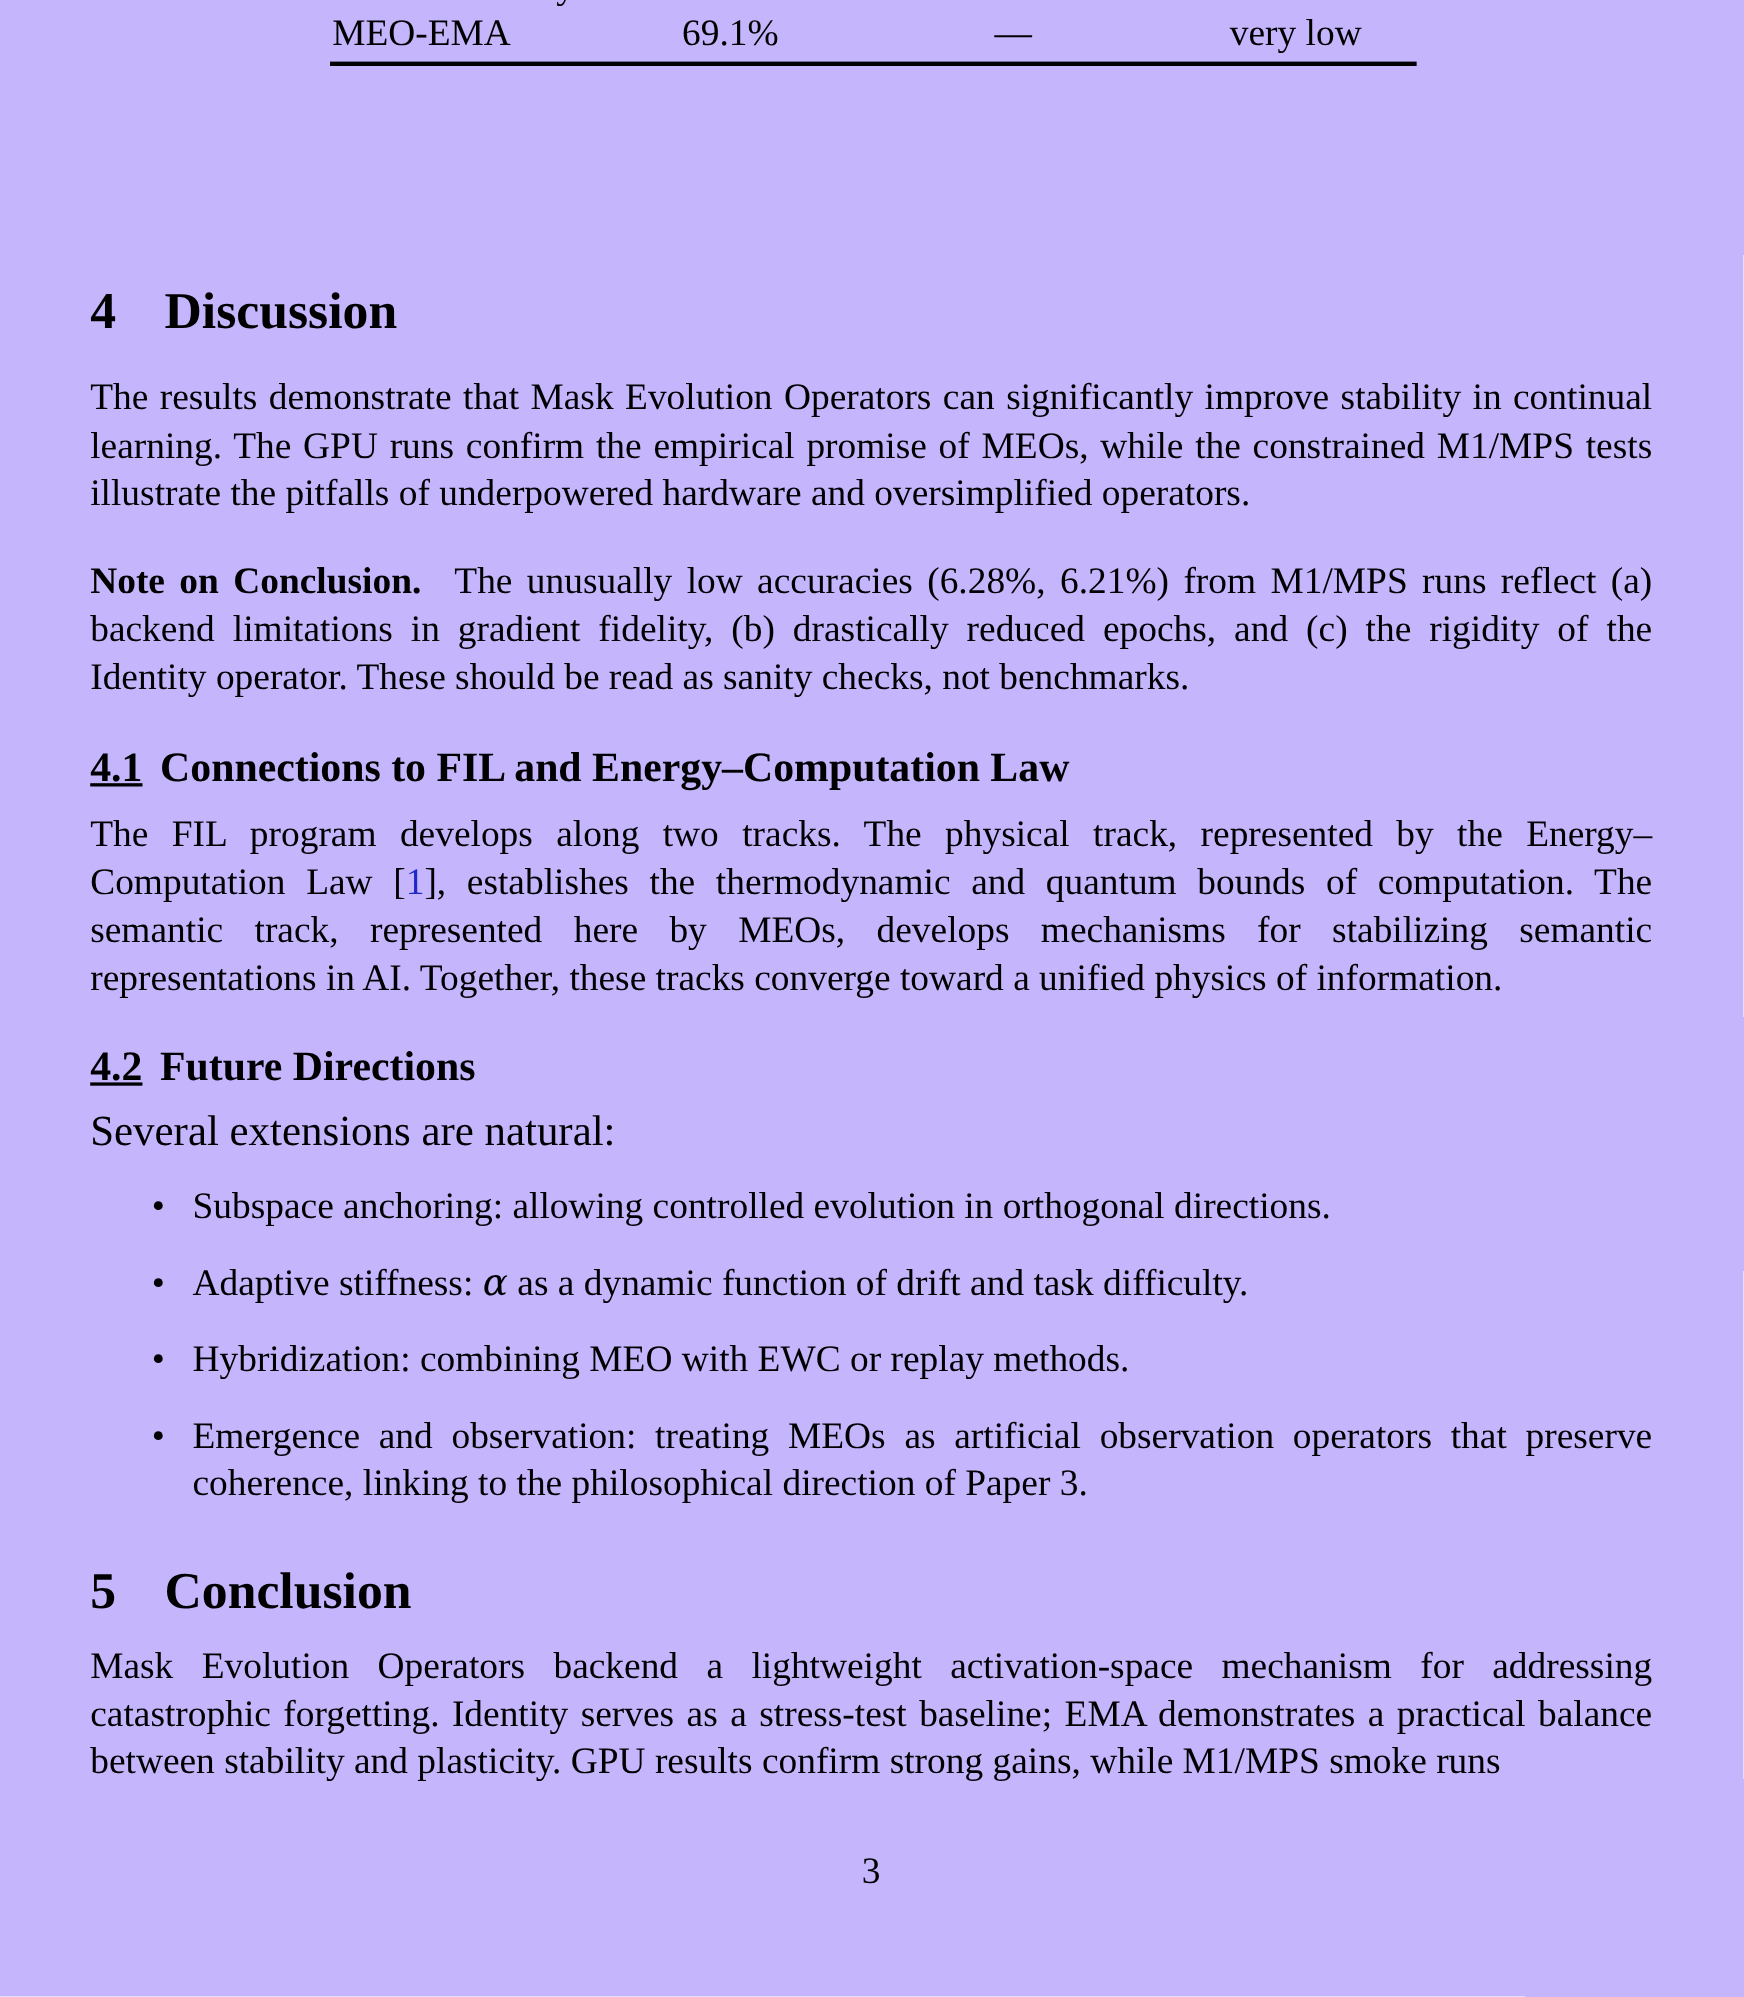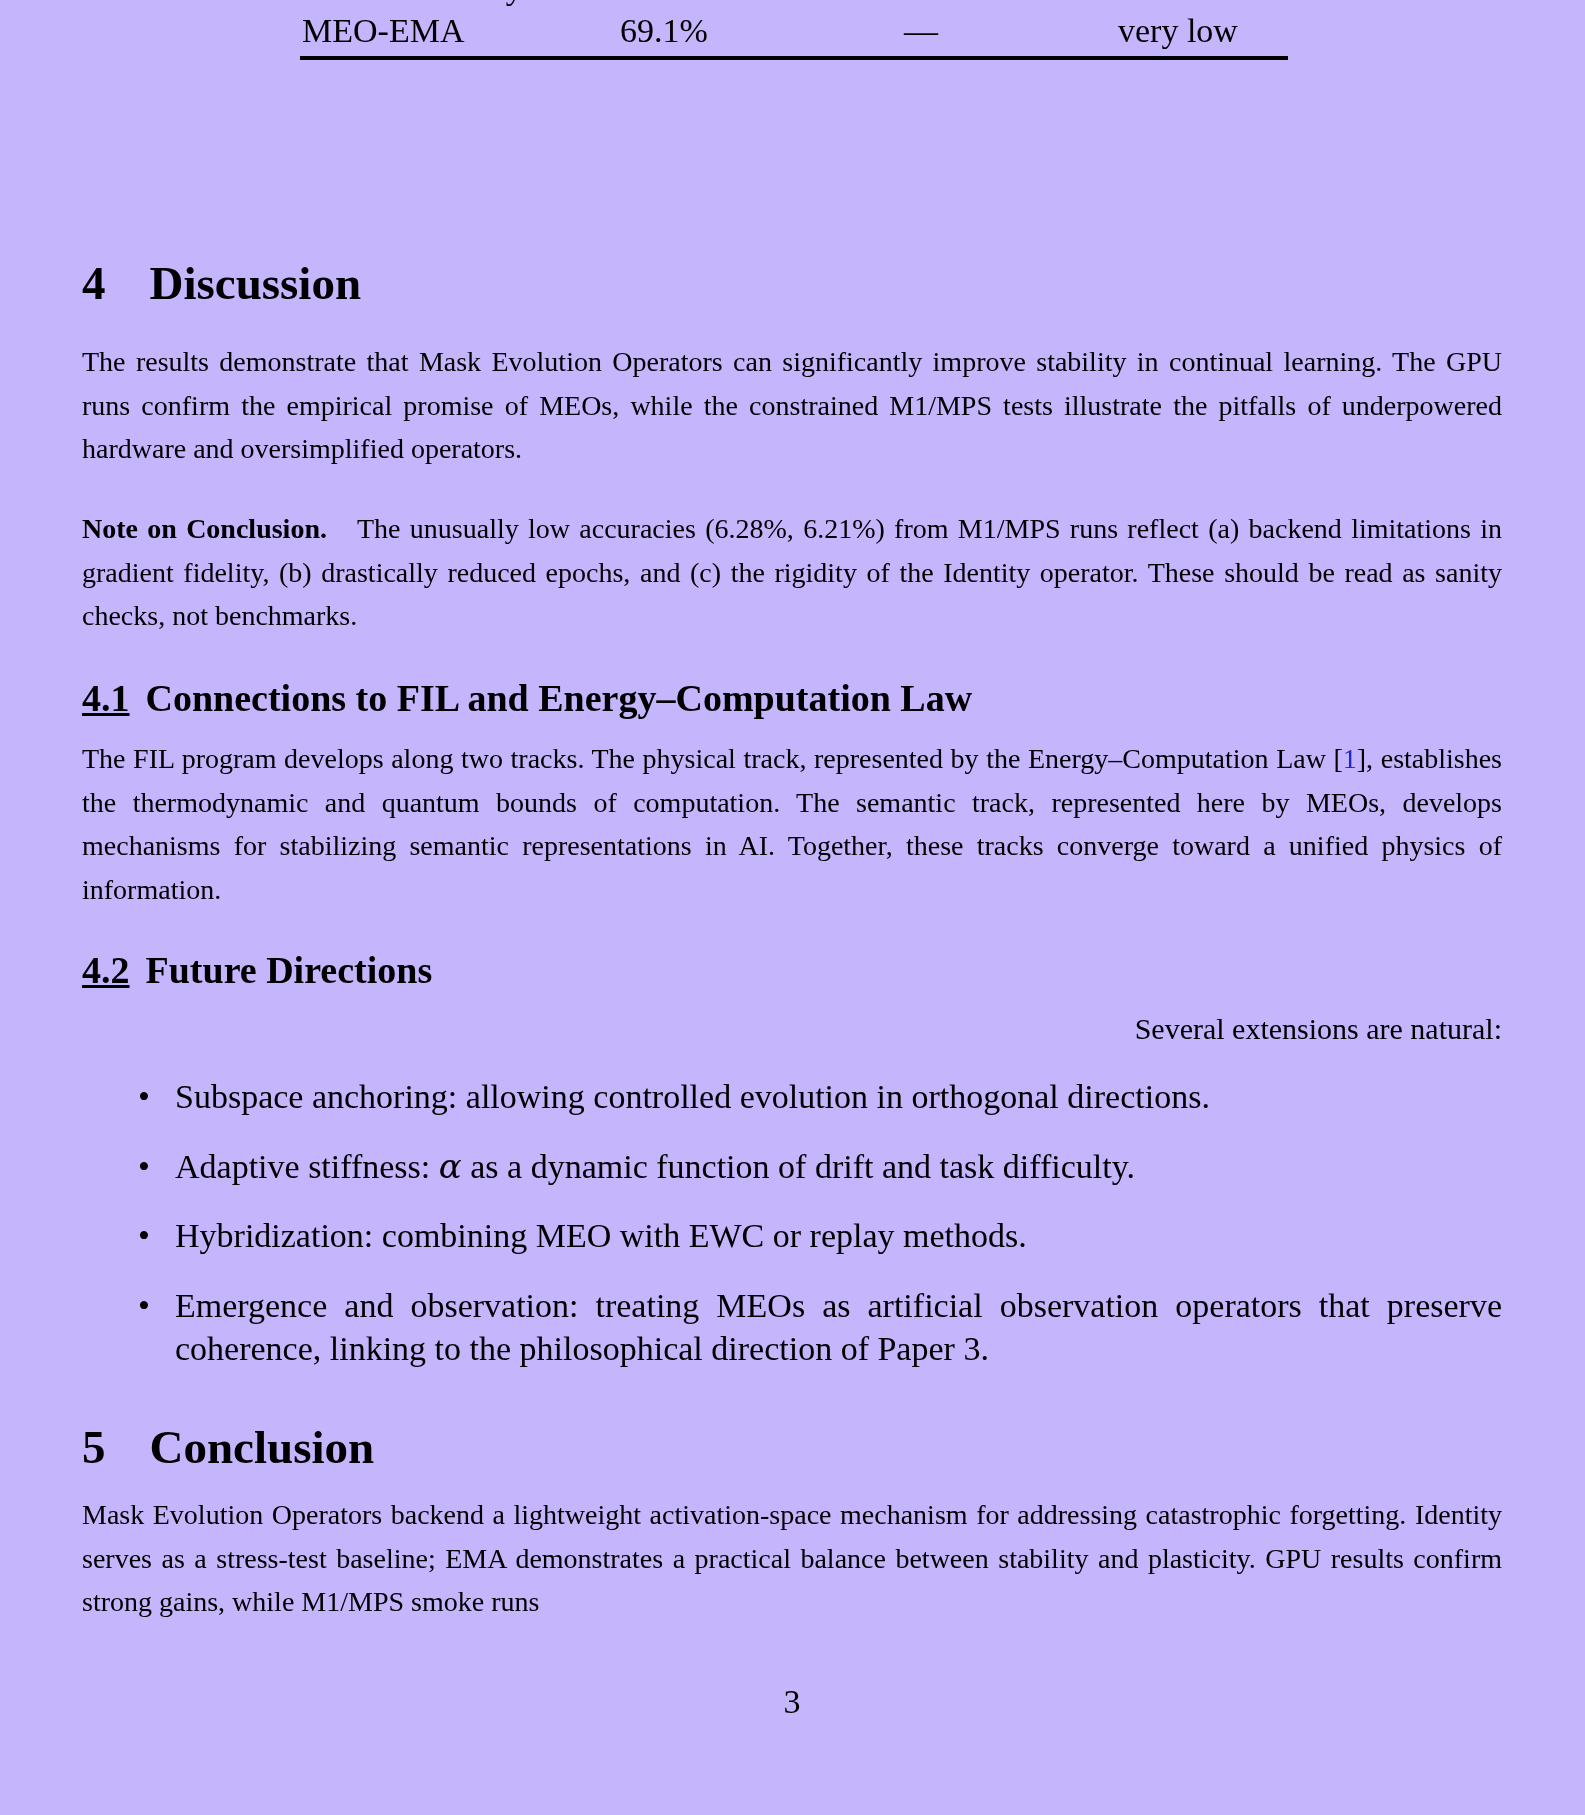--- a/index.html
+++ b/index.html
@@ -21,38 +21,38 @@
   .main .c-acc{left:320px;}
   .main .c-dash{left:604px;}
   .main .c-qual{left:818px;}
   .clipped .c-method{left:30px;}
   .clipped .c-acc{left:258px;}
   .clipped .c-qual{left:856px;}
   .brule{position:absolute;left:0;top:56px;width:100%;height:4px;background:#000000;}
   
   .blk{position:absolute;left:82px;width:1420px;margin:0;}
   .justify{
-    font-size:28px;line-height:43.5px;
+    font-size:34px;line-height:43.5px;
     text-align:justify;
     hyphens:auto;-webkit-hyphens:auto;
   }
   .caption{top:88px;font-size:33px;line-height:40px;text-align:justify;}
   h1.blk{font-size:47px;line-height:50px;font-weight:bold;}
   h2.blk{font-size:38px;line-height:44px;font-weight:bold;}
   .secnum{display:inline-block;margin-right:44px;}
   .subsecnum{display:inline-block;margin-right:16px;text-decoration:underline;}
   .h1-discussion{top:258px;}
   .p-discussion{top:340px;}
   .p-note{top:507px;}
   .lead{font-weight:bold;margin-right:30px;}
   .h2-connections{top:676px;}
   .p-connections{top:737px;}
   .cite{color:#1e28c8;text-decoration:none;cursor:pointer;}
   .h2-future{top:948px;}
-  .p-intro{top:1007px;font-size:30px;line-height:43.5px;text-align:right;}
+  .p-intro{top:1007px;font-size:39px;line-height:43.5px;text-align:left;}
   ul.blk{top:1075px;list-style:none;padding:0;}
   ul.blk li{
     position:relative;
     padding-left:93px;
     margin:0 0 26px 0;
     font-size:34px;line-height:43.5px;
     text-align:justify;
   }
   ul.blk li .dot{
     position:absolute;left:56px;top:0;

